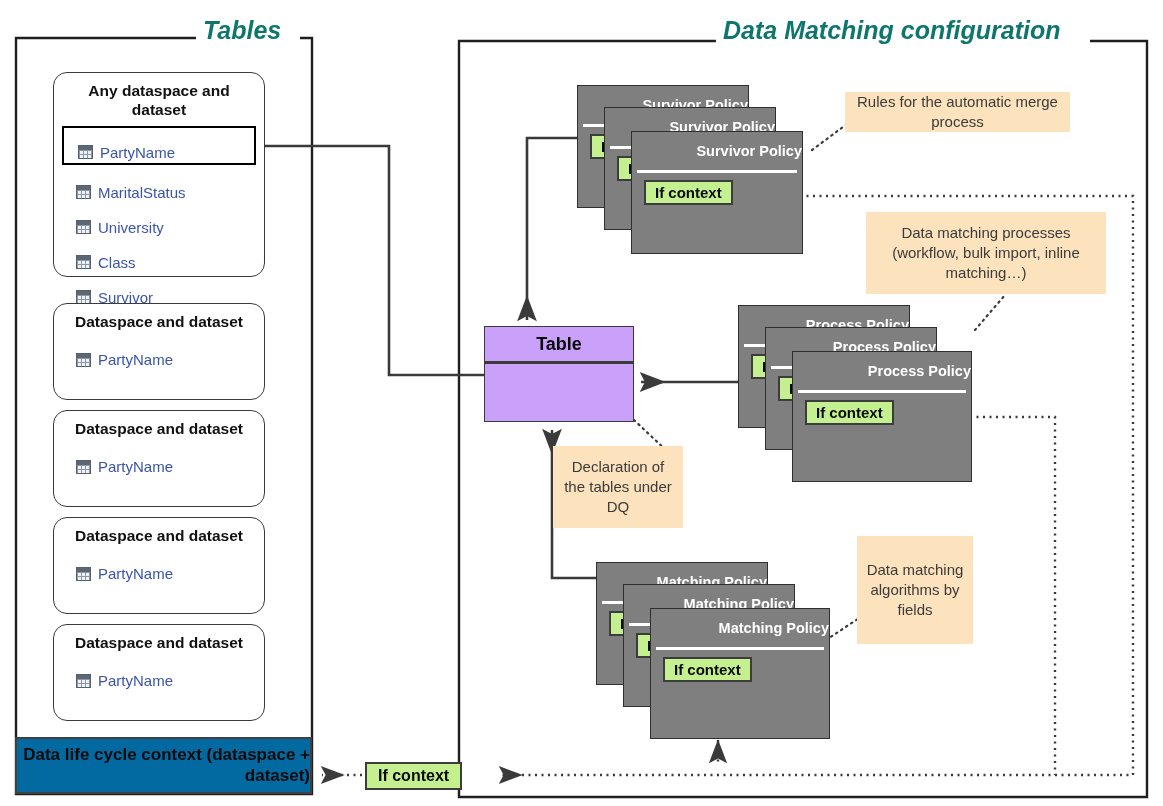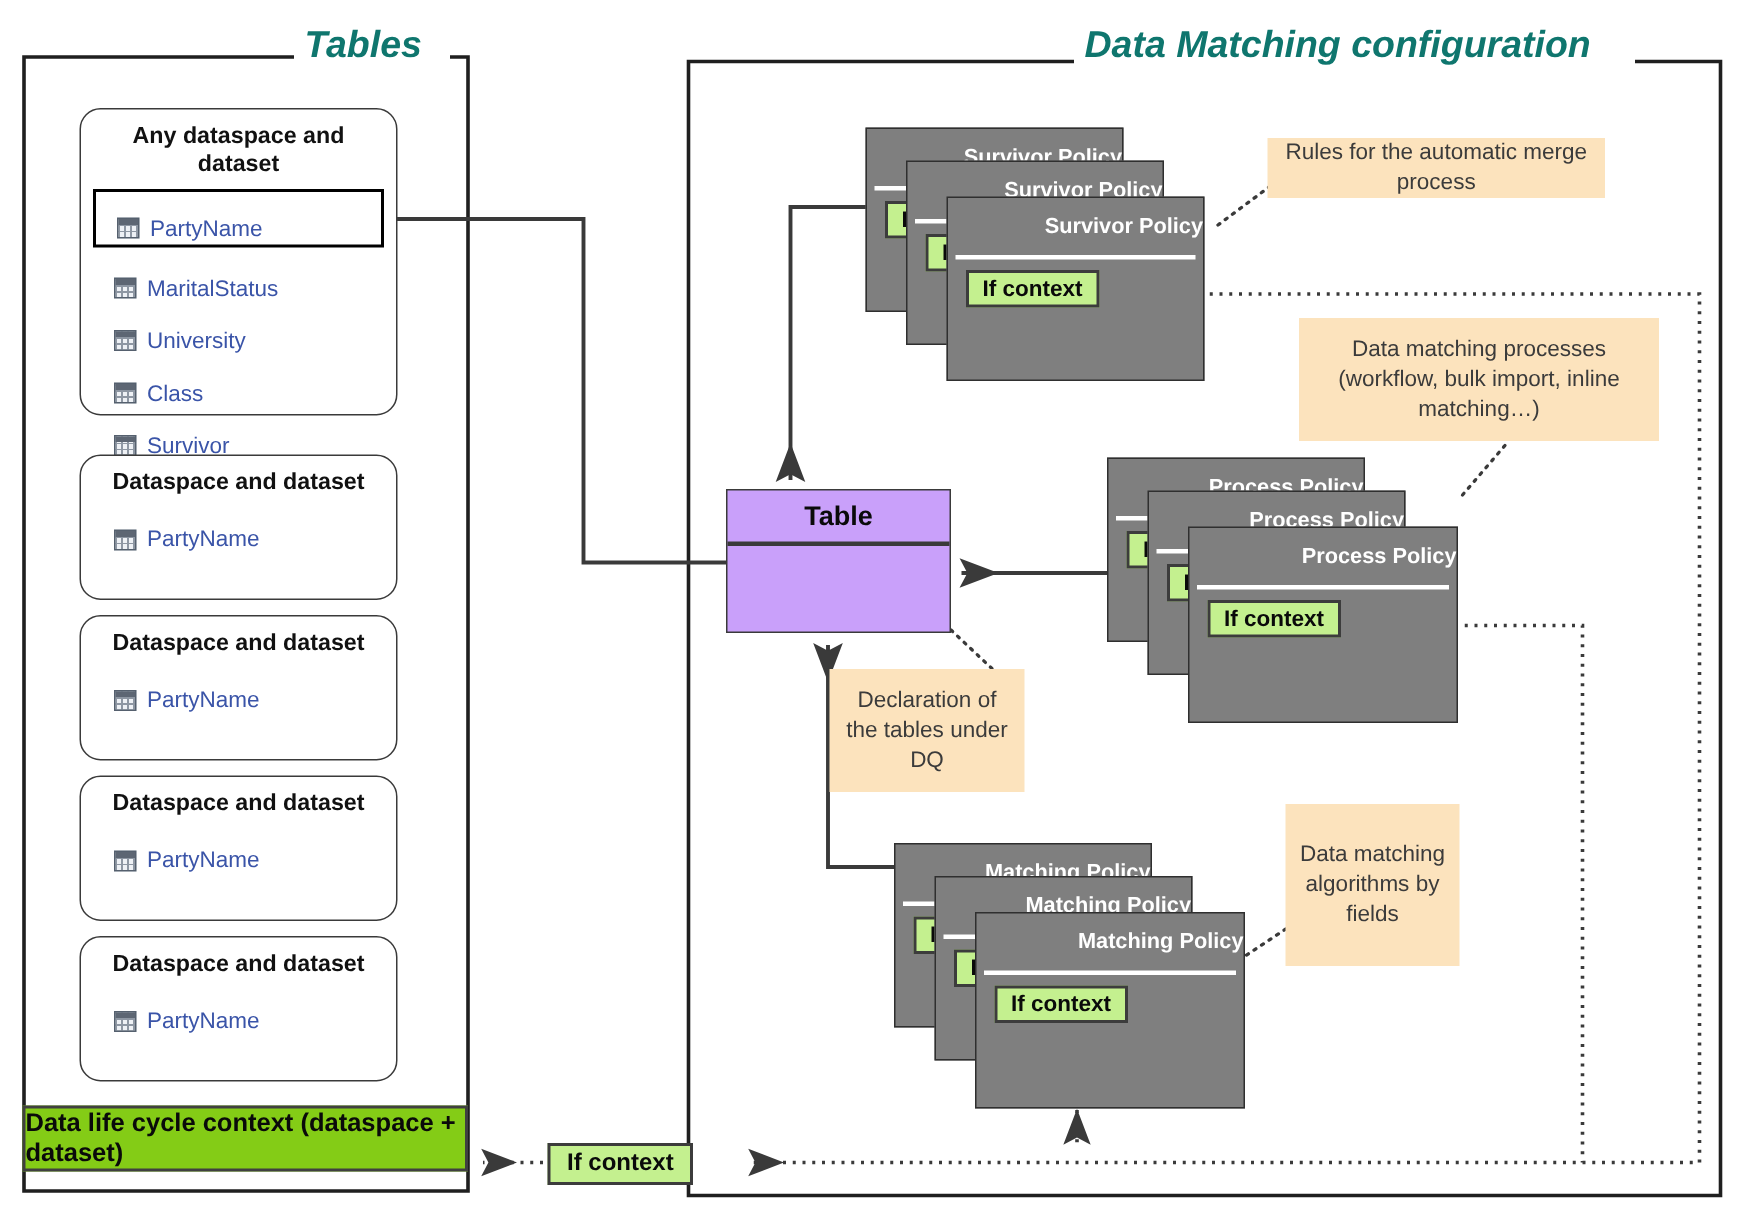--- a/index.html
+++ b/index.html
@@ -23,23 +23,23 @@
 
   
   .tbl-ico{width:15px;height:14px;flex:0 0 15px;border:1px solid #55606e;box-sizing:border-box;
     background:
       linear-gradient(to bottom,#5d6673 0,#5d6673 4px,transparent 4px,transparent 100%),
       repeating-linear-gradient(to right,#8e97a3 0,#8e97a3 1px,transparent 1px,transparent 4px),
       repeating-linear-gradient(to bottom,#8e97a3 0,#8e97a3 1px,transparent 1px,transparent 4px),
       #eef1f5;}
 
   
-  #lifecycle{position:absolute;left:15px;top:737px;width:297px;height:44px;
-    background:#84cc16;border:2.4px solid #404040;box-sizing:border-box;
-    display:flex;align-items:center;justify-content:center;text-align:left;
+  #lifecycle{position:absolute;left:15px;top:737px;width:297px;height:57px;
+    background:#0369a1;border:2.4px solid #404040;box-sizing:border-box;
+    display:flex;align-items:center;justify-content:center;text-align:right;
     font-weight:bold;font-size:17px;color:#0a0a0a;line-height:1.2;}
 
   
   #table-node{position:absolute;left:484px;top:326px;width:150px;height:96px;
     background:#c9a0fa;border:1.6px solid #3a3a3a;box-sizing:border-box;}
   #table-node .hdr{height:34px;border-bottom:3px solid #3a3a3a;display:flex;align-items:center;
     justify-content:center;font-weight:bold;font-size:18px;color:#0a0a0a;}
 
   
   .stack{position:absolute;}

